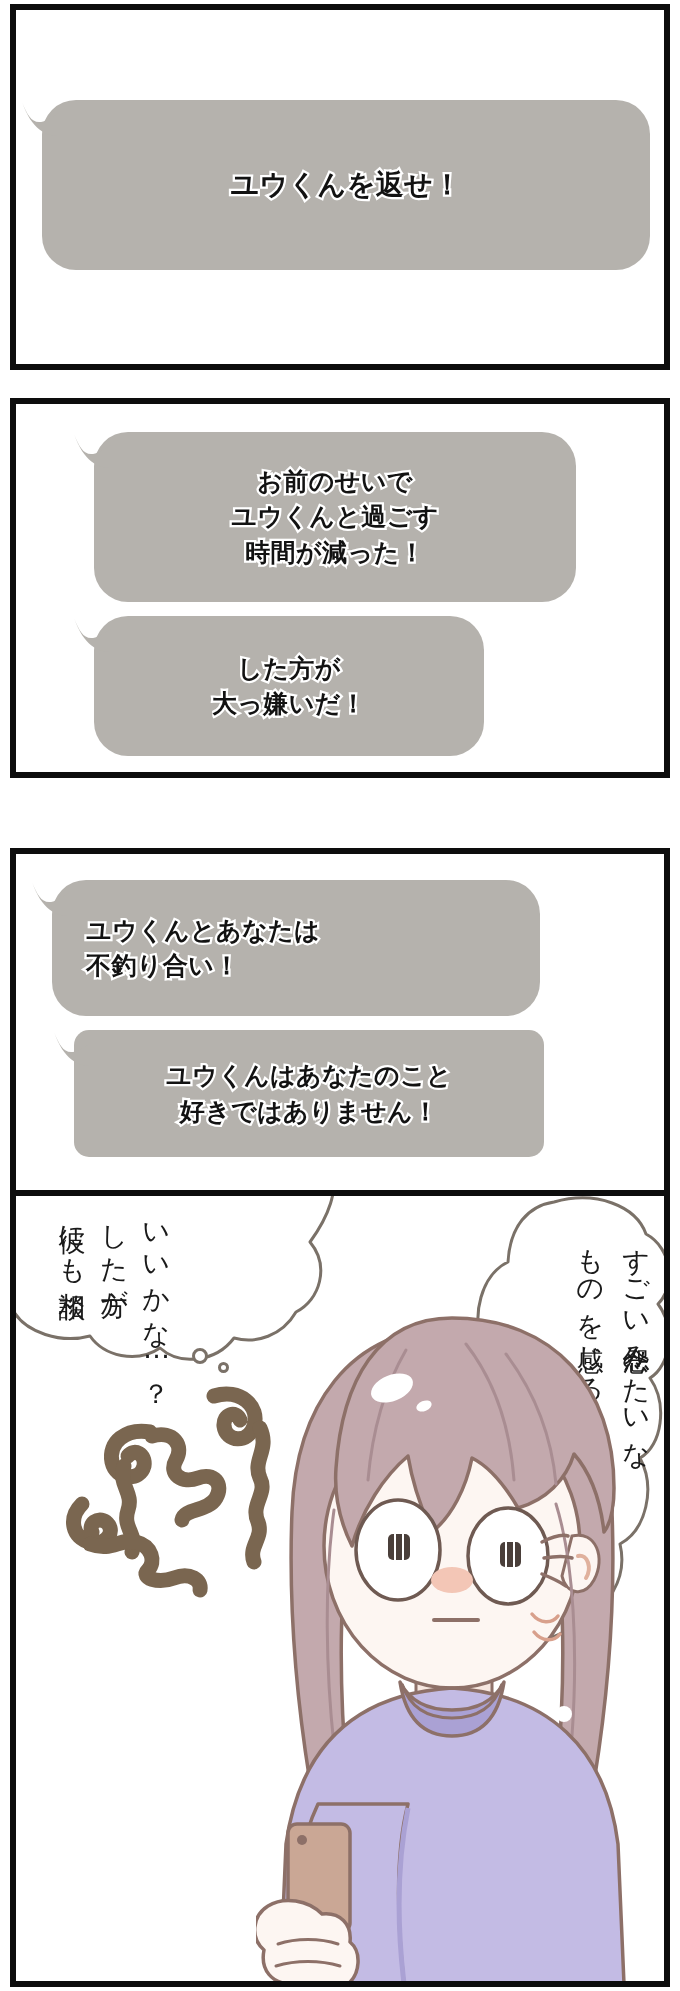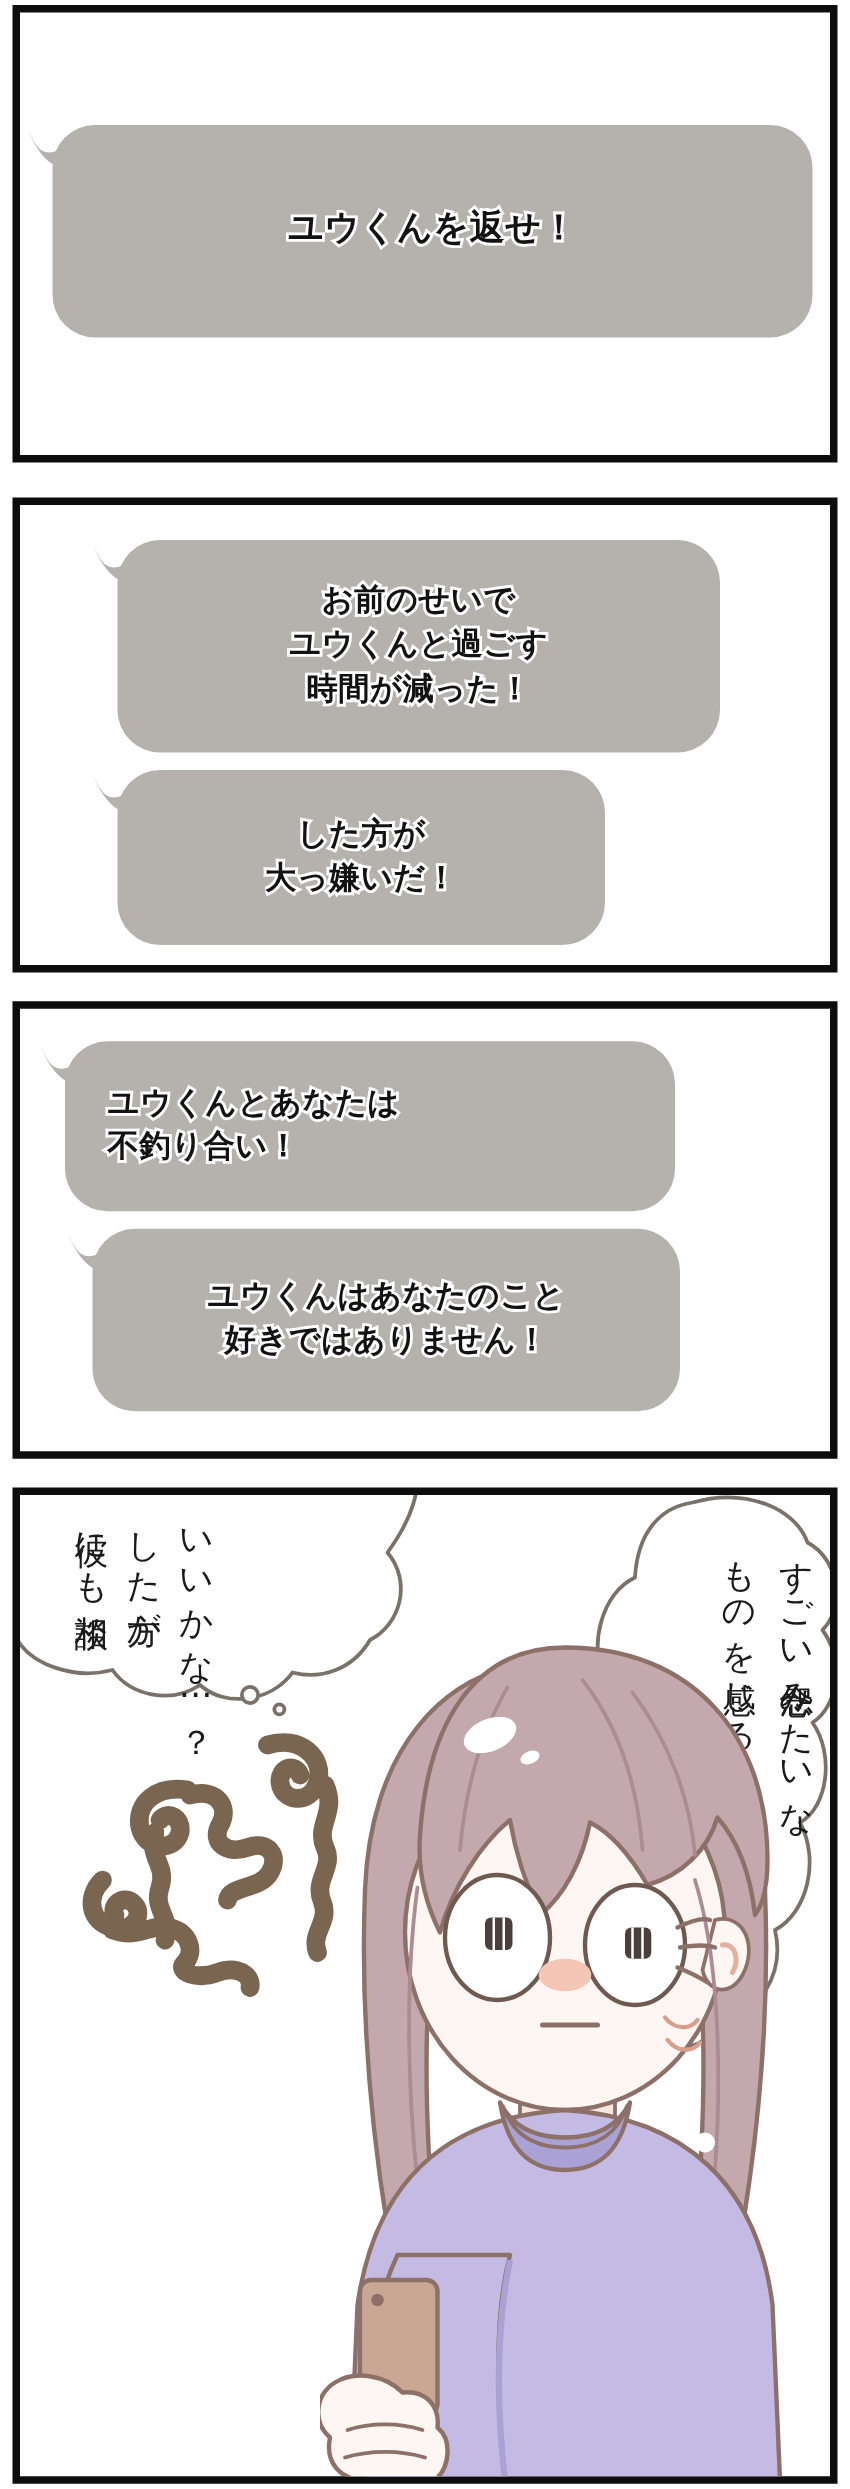--- a/index.html
+++ b/index.html
@@ -23,33 +23,32 @@
   
   .panel {
     position: absolute;
     background: #ffffff;
     border: 6px solid #0d0d0d;
     box-sizing: border-box;
     overflow: hidden;
   }
   #panel-1 { left: 10px;  top: 4px;    width: 660px; height: 366px; }
   #panel-2 { left: 10px;  top: 398px;  width: 660px; height: 380px; }
-  #panel-3 { left: 10px;  top: 801px;  width: 660px; height: 366px; }
+  #panel-3 { left: 10px;  top: 848px;  width: 660px; height: 366px; }
   #panel-4 { left: 10px;  top: 1190px; width: 660px; height: 797px; }
 
   
   .bubble {
     position: absolute;
     background: #b5b2ad;
     border-radius: 34px;
     box-sizing: border-box;
     display: flex;
     flex-direction: column;
     justify-content: center;
-    font-family: Liberation Mono, monospace;
   }
   .bubble .tail {
     position: absolute;
     left: -26px;
     top: -4px;
     width: 46px;
     height: 44px;
     pointer-events: none;
   }
   .bubble-text {
@@ -69,21 +68,21 @@
   
   #bubble-p1 { left: 26px;  top: 90px;  width: 608px; height: 170px; }
   #bubble-p1 .bubble-text { font-size: 28px; }
 
   
   #bubble-p2a { left: 78px;  top: 28px;  width: 482px; height: 170px; }
   #bubble-p2b { left: 78px;  top: 212px; width: 390px; height: 140px; }
 
   
   #bubble-p3a { left: 36px;  top: 26px;  width: 488px; height: 136px; }
-  #bubble-p3b { left: 58px;  top: 176px; width: 470px; height: 146px; }
+  #bubble-p3b { left: 58px;  top: 176px; width: 470px; height: 127px; border-radius: 15px; }
 
   
   .thought {
     position: absolute;
   }
   .thought svg { display: block; overflow: visible; }
   .vtext {
     position: absolute;
     writing-mode: vertical-rl;
     text-orientation: upright;

